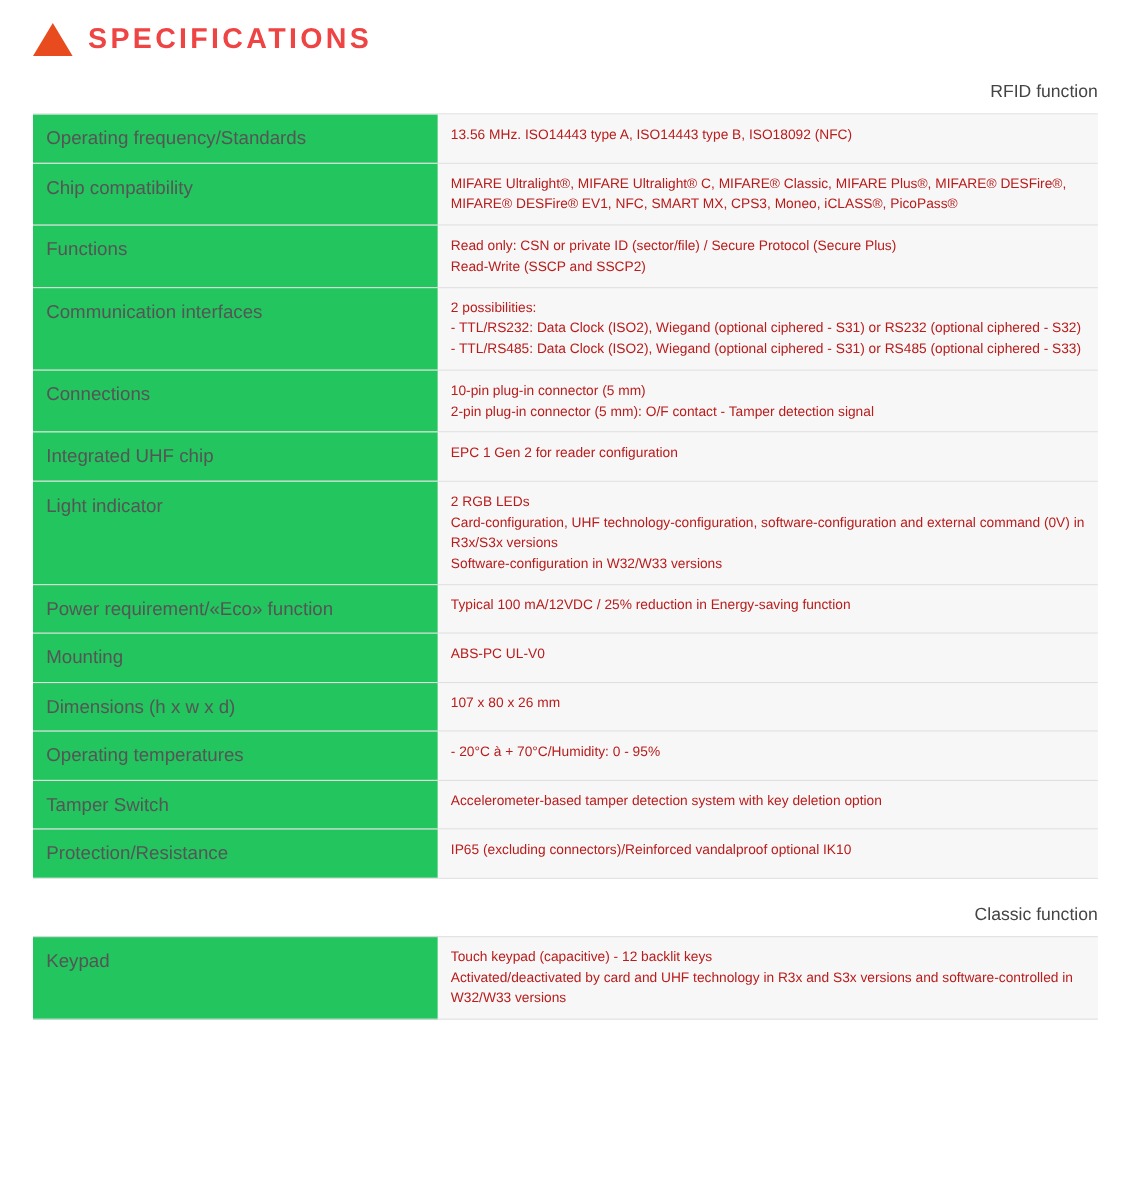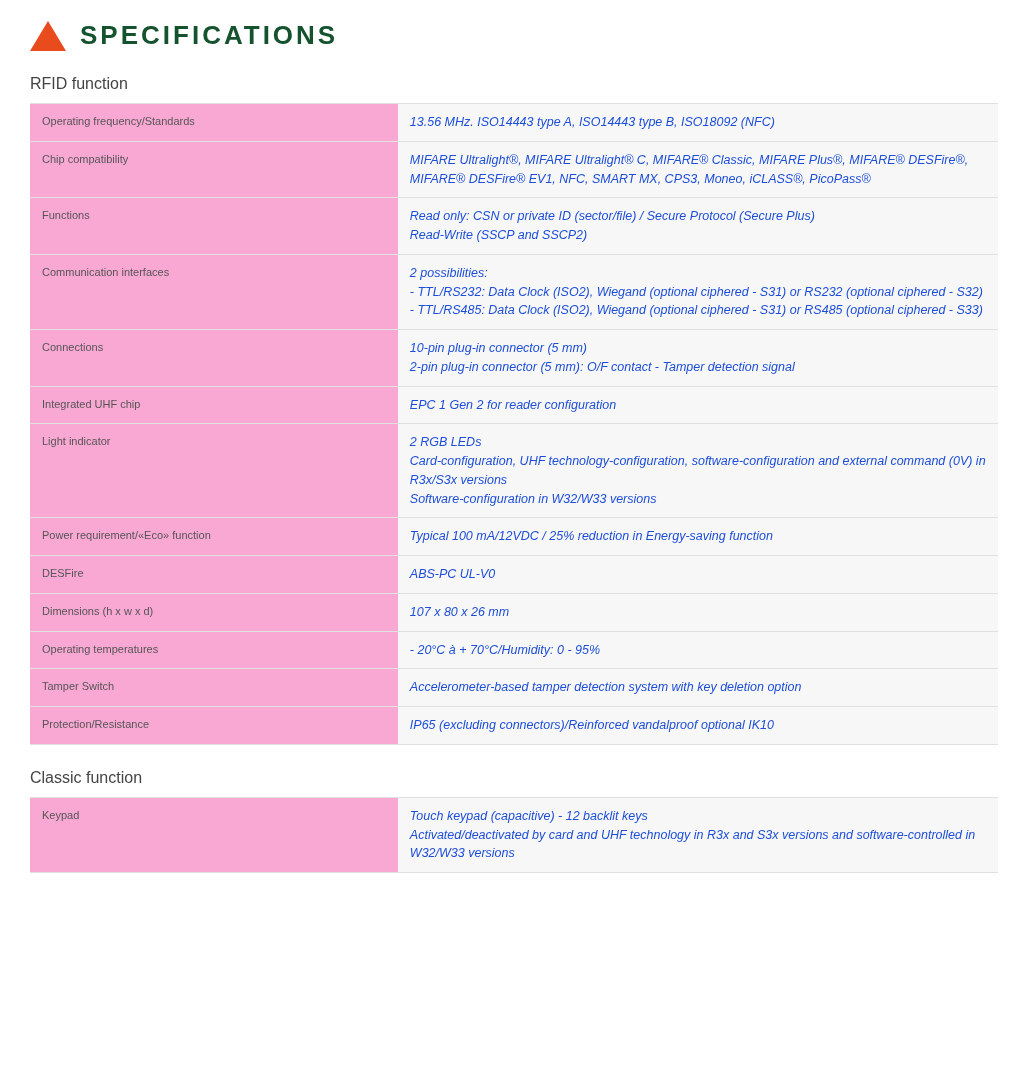--- a/index.html
+++ b/index.html
@@ -20,58 +20,58 @@
       width: 0;
       height: 0;
       border-left: 18px solid transparent;
       border-right: 18px solid transparent;
       border-bottom: 30px solid #e84c1e;
     }
     .header-title {
       font-size: 26px;
       font-weight: 700;
       letter-spacing: 3px;
-      color: #14532d;
+      color: #ef4444;
       text-transform: uppercase;
     }
     .section-title {
       font-size: 16px;
       font-weight: 400;
       color: #444;
       margin-bottom: 10px;
       margin-top: 4px;
+      text-align: right;
     }
     .spec-table {
       width: 100%;
       border-collapse: collapse;
       margin-bottom: 24px;
     }
     .spec-table tr {
       border-bottom: 1px solid #e0e0e0;
     }
     .spec-table tr:first-child {
       border-top: 1px solid #e0e0e0;
     }
     .spec-table td {
       padding: 9px 12px;
       vertical-align: top;
       line-height: 1.5;
     }
     .spec-table td:first-child {
       width: 38%;
       color: #555;
-      font-size: 11px;
-      background: #f9a8d4;
+      font-size: 17px;
+      background: #22c55e;
     }
     .spec-table td:last-child {
       width: 62%;
-      color: #1d4ed8;
+      color: #b91c1c;
       font-size: 12.5px;
       background: #f7f7f7;
-      font-style: italic;
     }
   </style>
 </head>
 <body>
 
 <div class="header">
   <div class="header-triangle"></div>
   <span class="header-title">SPECIFICATIONS</span>
 </div>
 
@@ -105,21 +105,21 @@
         </tr>
         <tr>
           <td>Light indicator</td>
           <td>2 RGB LEDs<br>Card-configuration, UHF technology-configuration, software-configuration and external command (0V) in R3x/S3x versions<br>Software-configuration in W32/W33 versions</td>
         </tr>
         <tr>
           <td>Power requirement/«Eco» function</td>
           <td>Typical 100 mA/12VDC / 25% reduction in Energy-saving function</td>
         </tr>
         <tr>
-          <td>DESFire</td>
+          <td>Mounting</td>
           <td>ABS-PC UL-V0</td>
         </tr>
         <tr>
           <td>Dimensions (h x w x d)</td>
           <td>107 x 80 x 26 mm</td>
         </tr>
         <tr>
           <td>Operating temperatures</td>
           <td>- 20°C à + 70°C/Humidity: 0 - 95%</td>
         </tr>

